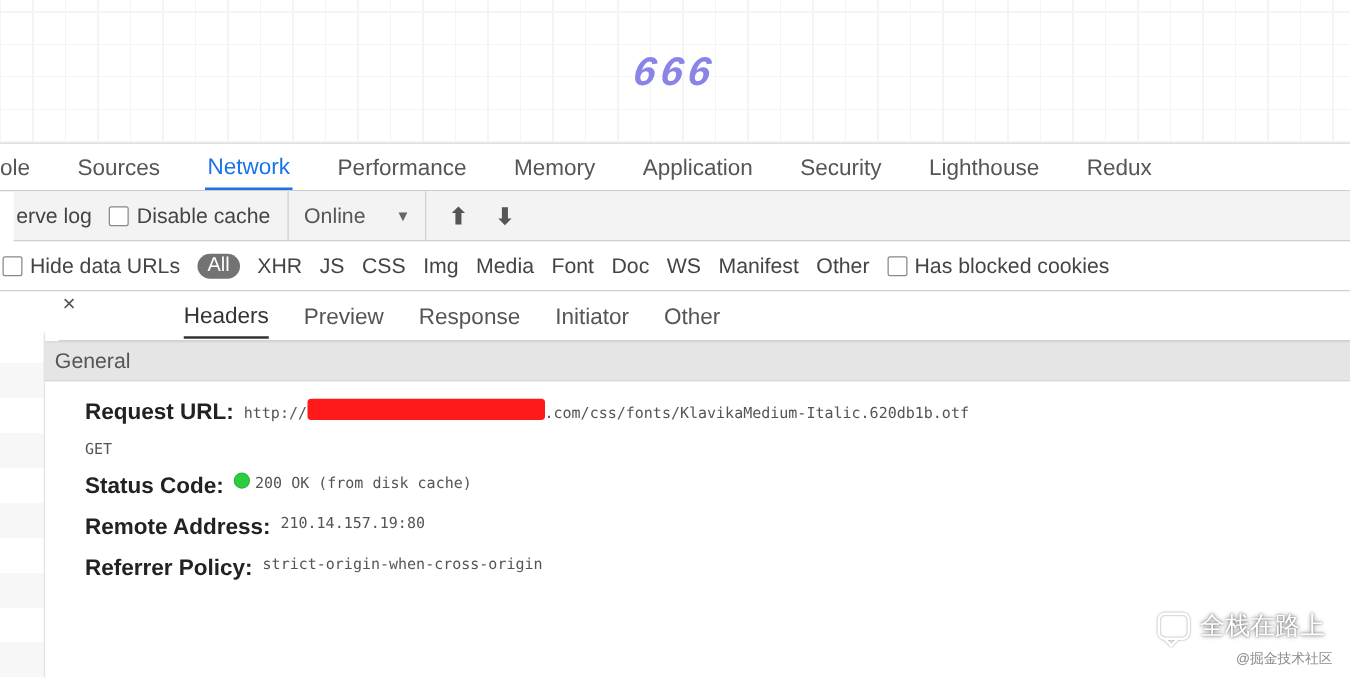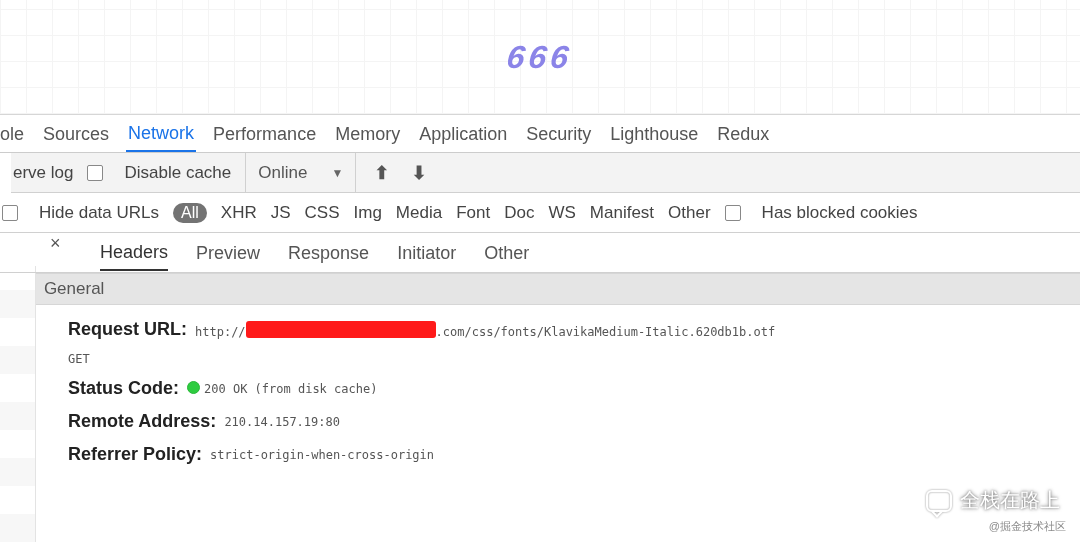--- a/index.html
+++ b/index.html
@@ -31,21 +31,21 @@
     font-size: 32px;
     color: #8b84e8;
     transform: skewX(-8deg);
   }
   .tabs {
     display: flex;
     align-items: center;
     height: 38px;
     border-bottom: 1px solid #ccc;
     padding-left: 0;
-    gap: 15px;
+    gap: 34px;
     color: #444;
     font-size: 18px;
   }
   .tabs .tab { cursor: pointer; padding: 8px 2px 7px; color:#555; }
   .tabs .tab.cut { padding-left: 0; }
   .tabs .tab.active {
     color: #1a73e8;
     border-bottom: 2px solid #1a73e8;
     padding-bottom: 6px;
   }
@@ -56,21 +56,21 @@
     gap: 14px;
     padding: 0 2px;
     border-bottom: 1px solid #d0d0d0;
     background: #f3f3f3;
     color: #444;
     font-size: 17px;
     margin-left: 11px;
   }
   .toolbar .cut { padding-left: 0; }
   .chk {
-    display:inline-flex; align-items:center; gap:21px;
+    display:inline-flex; align-items:center; gap:6px;
   }
   .chkbox {
     width:16px;height:16px;border:1px solid #888;border-radius:2px;background:#fff;display:inline-block;
   }
   .select {
     display:flex;align-items:center;gap:24px;color:#555;
     border-left:1px solid #d0d0d0;border-right:1px solid #d0d0d0;
     padding:0 12px;height:100%;
   }
   .select .tri { font-size:12px;color:#666; }
@@ -78,34 +78,34 @@
   .filterbar {
     display:flex;align-items:center;height:40px;gap:14px;
     padding:0 2px;border-bottom:1px solid #d0d0d0;color:#444;font-size:17px;
   }
   .pill {
     background:#737373;color:#fff;border-radius:10px;padding:1px 8px;font-size:16px;
   }
   .filter-item { cursor:pointer;color:#444; }
   .sub {
     display:flex;align-items:center;height:40px;gap:28px;
-    padding-left:42px;border-bottom:1px solid #d0d0d0;font-size:18px;
+    padding-left:42px;border-bottom:1px solid #d0d0d0;font-size:18px;margin-left:47px;
   }
   .close-x { position:absolute; left:50px; color:#555; cursor:pointer; font-size:18px; }
   .sub-wrap { position:relative; }
   .sub .subtab { cursor:pointer;color:#555;padding:8px 0 7px; }
   .sub .subtab.active { color:#333;border-bottom:2px solid #333;padding-bottom:6px; }
   .section-head {
     background:#e5e5e5;border-top:1px solid #d6d6d6;border-bottom:1px solid #d6d6d6;
     padding:5px 8px 5px 40px;font-weight:400;color:#555;font-size:17px;
     display:flex;align-items:center;gap:4px;
   }
   .section-head .tri2 { font-size:12px;color:#666;margin-left:-18px;margin-right:6px; }
   .kv-list { padding:8px 0 0 68px; }
-  .kv { padding:6px 0;font-size:18px;display:flex;gap:8px;align-items:center;flex-wrap:wrap; }
+  .kv { padding:6px 0;font-size:18px;display:flex;gap:8px;align-items:flex-start;flex-wrap:wrap; }
   .kv .k { font-weight:700;color:#222; }
   .kv .v { font-family:"SFMono-Regular",Menlo,Consolas,monospace;color:#555;font-size:12px; }
   .status-dot { width:13px;height:13px;border-radius:50%;background:#2ecc40;display:inline-block;margin-right:4px;vertical-align:-1px;border:1px solid #29b838; }
   .redact {
     display:inline-block;width:190px;height:17px;background:#ff1a1a;border-radius:3px;vertical-align:-2px;
   }
   .watermark {
     position:absolute;right:20px;bottom:28px;color:#fff;display:flex;align-items:center;gap:8px;
     text-shadow:0 0 4px rgba(0,0,0,.4);font-size:20px;filter:drop-shadow(0 0 1px rgba(0,0,0,.4));
   }

